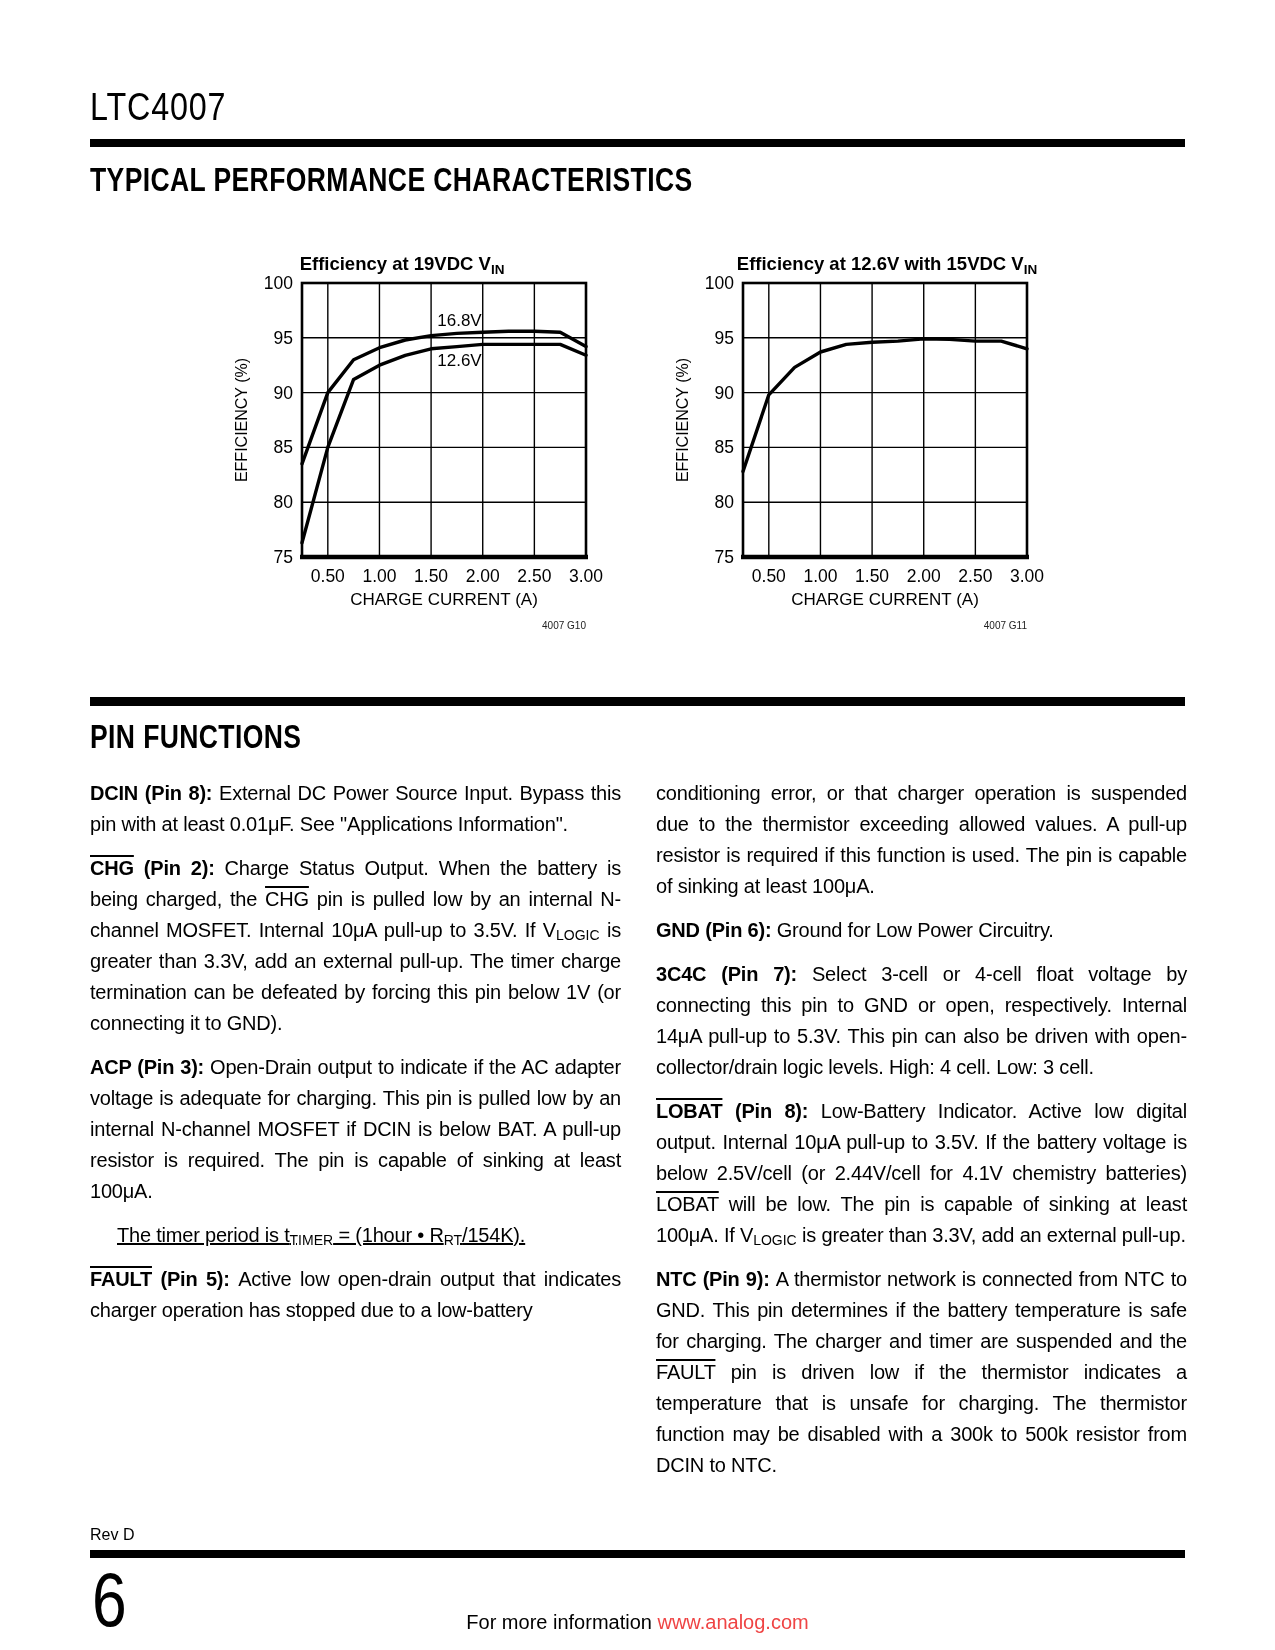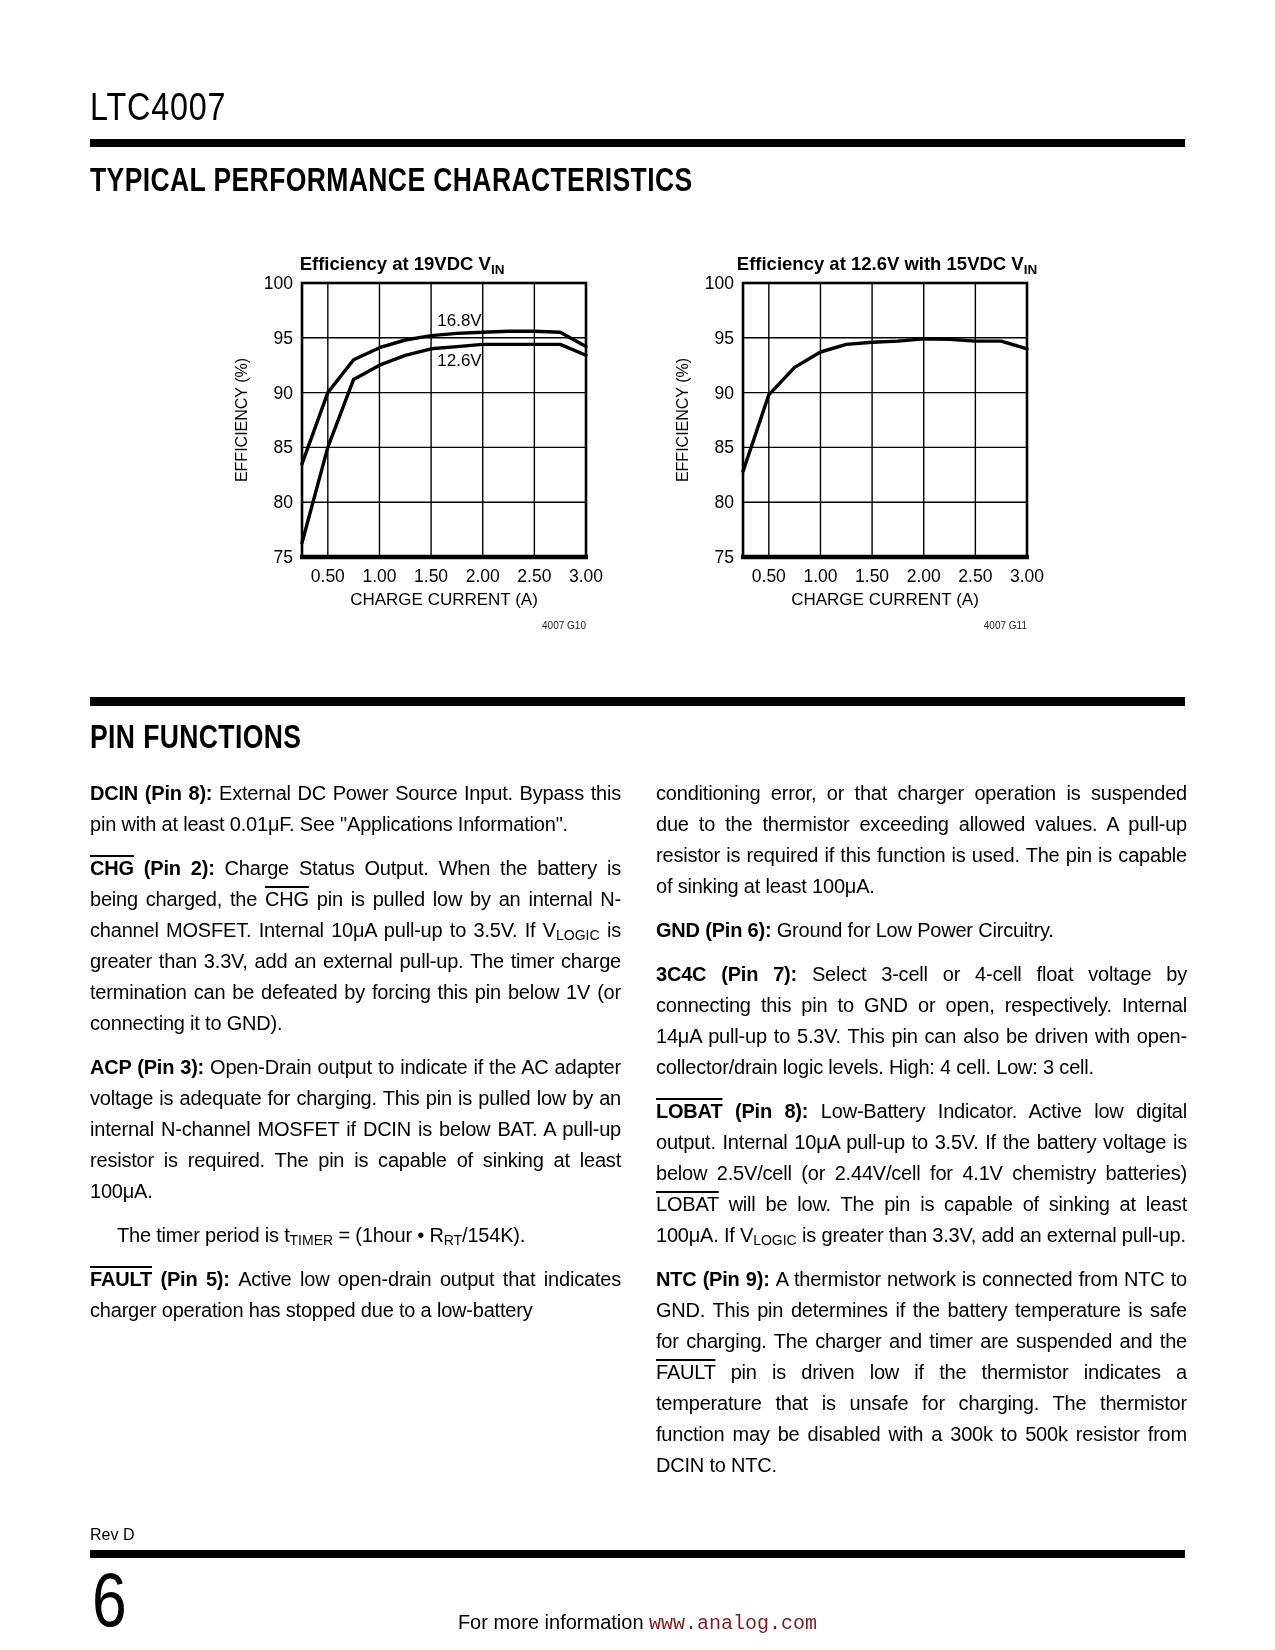--- a/index.html
+++ b/index.html
@@ -23,21 +23,21 @@
   .perf-title{top:160px;}
   .pin-title{top:717px;}
   .chart-svg{overflow:visible;}
   .col{
     top:778px;width:531px;font-size:20px;line-height:31px;text-align:justify;
     letter-spacing:-0.2px;
   }
   .col-left{left:90px;}
   .col-right{left:656px;}
   .para{margin:0 0 13px 0;}
-  .para.indent{text-indent:27px;text-align:left;}
+  .para.indent{text-indent:27px;text-align:left;text-decoration:underline;}
   .seg-b{font-weight:bold;}
   .seg-o{text-decoration:overline;text-decoration-thickness:1.6px;}
   .seg-sub{font-size:0.7em;position:relative;top:0.22em;line-height:0;letter-spacing:0;}
   .rev{top:1526px;left:90px;width:1095px;text-align:left;font-size:16px;}
   .page-num{
     left:92px;top:1556px;font-size:76px;font-weight:400;
     transform:scaleX(0.82);transform-origin:left top;
   }
   .footer-info{left:0;top:1611px;width:1275px;text-align:center;font-size:20px;}
   .footer-link{text-decoration:none;cursor:pointer;}
@@ -133,13 +133,13 @@
     <div class="para"><span class="">conditioning error, or that charger operation is suspended due to the thermistor exceeding allowed values. A pull-up resistor is required if this function is used. The pin is capable of sinking at least 100μA.</span></div>
     <div class="para"><span class="seg-b ">GND (Pin 6): </span><span class="">Ground for Low Power Circuitry.</span></div>
     <div class="para"><span class="seg-b ">3C4C (Pin 7): </span><span class="">Select 3-cell or 4-cell float voltage by connecting this pin to GND or open, respectively. Internal 14μA pull-up to 5.3V. This pin can also be driven with open-collector/drain logic levels. High: 4 cell. Low: 3 cell.</span></div>
     <div class="para"><span class="seg-b seg-o ">LOBAT</span><span class="seg-b "> (Pin 8): </span><span class="">Low-Battery Indicator. Active low digital output. Internal 10μA pull-up to 3.5V. If the battery voltage is below 2.5V/cell (or 2.44V/cell for 4.1V chemistry batteries) </span><span class="seg-o ">LOBAT</span><span class=""> will be low. The pin is capable of sinking at least 100μA. If V</span><span class="seg-sub">LOGIC</span><span class=""> is greater than 3.3V, add an external pull-up.</span></div>
     <div class="para"><span class="seg-b ">NTC (Pin 9): </span><span class="">A thermistor network is connected from NTC to GND. This pin determines if the battery temperature is safe for charging. The charger and timer are suspended and the </span><span class="seg-o ">FAULT</span><span class=""> pin is driven low if the thermistor indicates a temperature that is unsafe for charging. The thermistor function may be disabled with a 300k to 500k resistor from DCIN to NTC.</span></div>
   </div>
 
 <div class="abs rev">Rev D</div>
 <div class="abs rule rule-bottom"></div>
 <div class="abs page-num">6</div>
-<div class="abs footer-info"><span>For more information </span><span class="footer-link" style="color: #7f1d1d; font-family: Liberation Mono, monospace;">www.analog.com</span></div>
+<div class="abs footer-info"><span>For more information </span><span class="footer-link" style="color: #ef4444;">www.analog.com</span></div>
 
 </body></html>

